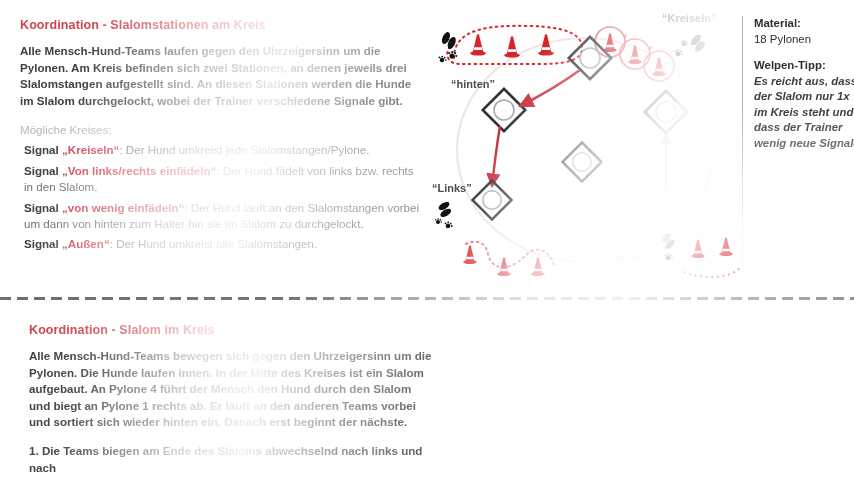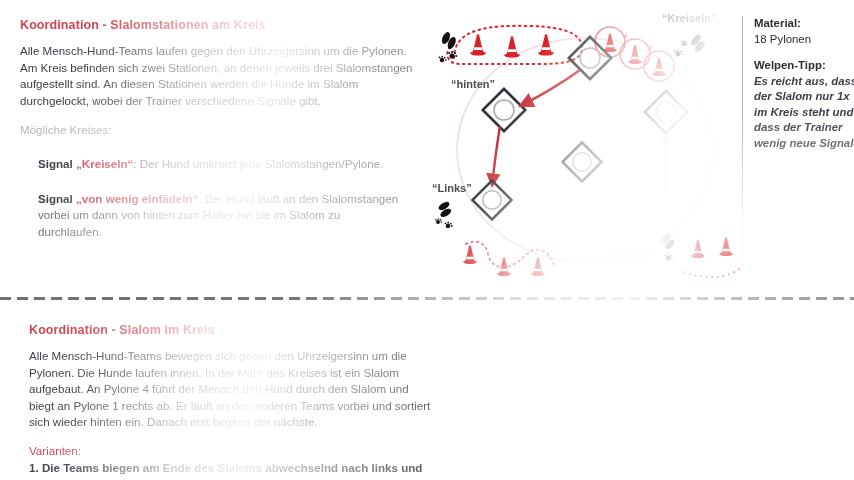--- a/index.html
+++ b/index.html
@@ -26,24 +26,24 @@
   .textcol{position:absolute;left:20px;width:405px;}
   #text-top{top:18px;}
   #text-bottom{top:18px;}
 
   .card-title{
     font-size:12.5px;font-weight:bold;color:#cf4450;letter-spacing:.1px;
     margin:0 0 11px 0;line-height:1.15;
   }
   .body-p{
     font-size:11.6px;line-height:16.4px;color:#3d4147;margin:0 0 13px 0;
-    font-weight:normal;
+    font-weight:bold;
   }
   .sub-head{font-size:11.6px;line-height:16.4px;color:#b9b9bd;margin:0 0 0 0;font-weight:normal;}
-  .sig-line{font-size:11.6px;line-height:16.4px;color:#3d4147;margin:18px;font-weight:bold;}
+  .sig-line{font-size:11.6px;line-height:16.4px;color:#3d4147;margin:4px;font-weight:bold;}
   .sig-line .q{color:#cf4450;}
   .norm{font-weight:normal;color:#6d7278;}
   .varianten-h{font-size:11.6px;line-height:16.4px;color:#cf4450;margin:0;font-weight:normal;}
   .variant-line{font-size:11.6px;line-height:16.4px;color:#3d4147;margin:0;font-weight:bold;}
 
   
   .fade-a{
     -webkit-mask-image:linear-gradient(105deg,rgba(0,0,0,1) 0%,rgba(0,0,0,1) 16%,rgba(0,0,0,.30) 42%,rgba(0,0,0,.12) 58%,rgba(0,0,0,.55) 78%,rgba(0,0,0,.85) 100%);
     mask-image:linear-gradient(105deg,rgba(0,0,0,1) 0%,rgba(0,0,0,1) 16%,rgba(0,0,0,.30) 42%,rgba(0,0,0,.12) 58%,rgba(0,0,0,.55) 78%,rgba(0,0,0,.85) 100%);
   }
@@ -85,23 +85,25 @@
 
     <div class="textcol fade-a" id="text-top">
       <p class="card-title">Koordination - Slalomstationen am Kreis</p>
 
       <p class="body-p">Alle Mensch-Hund-Teams laufen gegen den Uhrzeigersinn um die Pylonen. Am Kreis befinden sich zwei Stationen, an denen jeweils drei Slalomstangen aufgestellt sind. An diesen Stationen werden die Hunde im Slalom durchgelockt, wobei der Trainer verschiedene Signale gibt.</p>
 
       <p class="sub-head">Mögliche Kreises:</p>
 
       <p class="sig-line"><span>Signal </span><span class="q">„Kreiseln“</span><span class="norm">: Der Hund umkreist jede Slalomstangen/Pylone.</span></p>
 
-
-      <p class="sig-line"><span>Signal </span><span class="q">„von wenig einfädeln“</span><span class="norm">: Der Hund läuft an den Slalomstangen vorbei um dann von hinten zum Halter hin sie im Slalom zu durchlaufen.</span></p>
-
+      <p class="sig-line"><span>Signal </span><span class="q">„Von links/rechts einfädeln“</span><span class="norm">: Der Hund fädelt von links bzw. rechts in den Slalom.</span></p>
+
+      <p class="sig-line"><span>Signal </span><span class="q">„von wenig einfädeln“</span><span class="norm">: Der Hund läuft an den Slalomstangen vorbei um dann von hinten zum Halter hin sie im Slalom zu durchgelockt.</span></p>
+
+      <p class="sig-line"><span>Signal </span><span class="q">„Außen“</span><span class="norm">: Der Hund umkreist alle Slalomstangen.</span></p>
     </div>
 
     <div class="diagram fade-diagram" id="diagram-top">
       <svg width="310" height="290" viewBox="0 0 310 290" xmlns="http://www.w3.org/2000/svg">
         <defs>
           <g id="cone">
             <ellipse cx="0" cy="13" rx="11" ry="3" fill="#d8232a"></ellipse>
             <path d="M -7.5 12 L -1.6 -12 L 1.6 -12 L 7.5 12 Z" fill="#d8232a"></path>
             <path d="M -5.2 4.5 L 5.2 4.5 L 6.2 8.5 L -6.2 8.5 Z" fill="#ffffff"></path>
             <ellipse cx="0" cy="-12" rx="1.9" ry="1.6" fill="#d8232a"></ellipse>
@@ -202,19 +204,18 @@
     </div>
   </div>
 
   <div class="divider"></div>
 
   <div class="card" id="card-bottom">
 
     <div class="textcol fade-b" id="text-bottom">
       <p class="card-title">Koordination - Slalom im Kreis</p>
       <p class="body-p">Alle Mensch-Hund-Teams bewegen sich gegen den Uhrzeigersinn um die Pylonen. Die Hunde laufen innen. In der Mitte des Kreises ist ein Slalom aufgebaut. An Pylone 4 führt der Mensch den Hund durch den Slalom und biegt an Pylone 1 rechts ab. Er läuft an den anderen Teams vorbei und sortiert sich wieder hinten ein. Danach erst beginnt der nächste.</p>
-      <p class="varianten-h">Varianten:</p>
       <p class="variant-line">1. Die Teams biegen am Ende des Slaloms abwechselnd nach links und nach</p>
     </div>
 
   </div>
 
 </div>
 
 </body></html>

